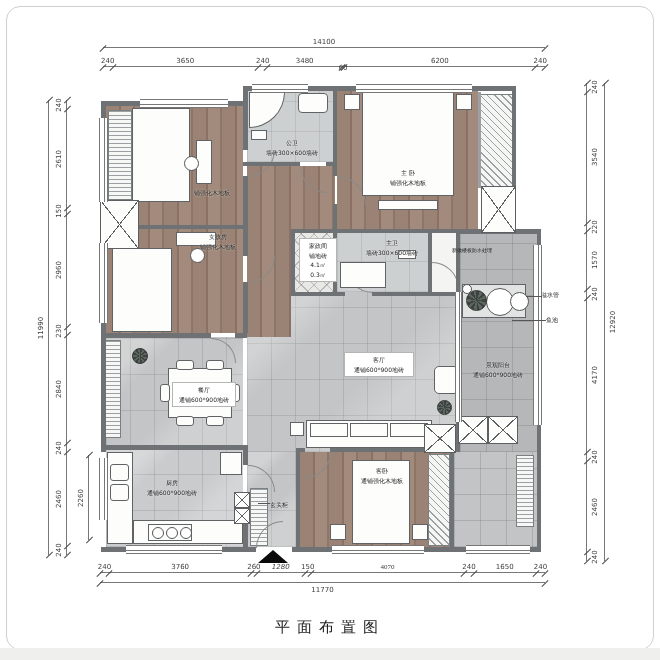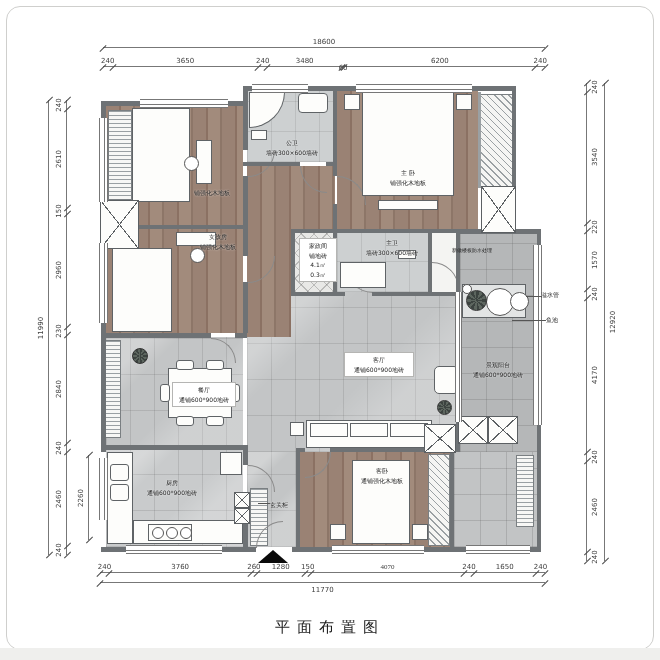--- a/index.html
+++ b/index.html
@@ -331,21 +331,21 @@
     <span>玄关柜</span>
   </div>
   <div class="note" style="left:452px;top:247px;">
     <span>新做楼板防水处理</span>
   </div>
 
 </div>
 
 <div id="dim-top-all" class="dim dim-h" style="left:103px;top:47px;width:442px;">
     <span class="dtick" style="left: 0%;"></span>
-    <span class="dlab" style="left: 50%;">18600</span>
+    <span class="dlab" style="left: 50%;">14100</span>
     <span class="dtick" style="left: 100%;"></span>
   </div>
 <div id="dim-top-seg" class="dim dim-h" style="left:103px;top:66px;width:442px;">
     <span class="dtick" style="left: 0%;"></span>
     <span class="dlab" style="left: 1.08108%;">240</span>
     <span class="dtick" style="left: 2.16216%;"></span>
     <span class="dlab" style="left: 18.6036%;">3650</span>
     <span class="dtick" style="left: 35.045%;"></span>
     <span class="dlab" style="left: 36.1261%;">240</span>
     <span class="dtick" style="left: 37.2072%;"></span>
@@ -359,21 +359,21 @@
     <span class="dtick" style="left: 100%;"></span>
   </div>
 <div id="dim-bot-seg" class="dim dim-h" style="left:100px;top:572px;width:445px;">
     <span class="dtick" style="left: 0%;"></span>
     <span class="dlab" style="left: 1.01954%;">240</span>
     <span class="dtick" style="left: 2.03908%;"></span>
     <span class="dlab" style="left: 18.0119%;">3760</span>
     <span class="dtick" style="left: 33.9847%;"></span>
     <span class="dlab" style="left: 34.5794%;">260</span>
     <span class="dtick" style="left: 35.1742%;"></span>
-    <span class="dlab" style="left: 40.6117%;">1280</span>
+    <span class="dlab" style="left: 40.6117%; font-style: italic;">1280</span>
     <span class="dtick" style="left: 46.0493%;"></span>
     <span class="dlab" style="left: 46.6865%;">150</span>
     <span class="dtick" style="left: 47.3237%;"></span>
     <span class="dlab" style="left: 64.6134%; font-family: Liberation Serif, serif;">4070</span>
     <span class="dtick" style="left: 81.9031%;"></span>
     <span class="dlab" style="left: 82.9227%;">240</span>
     <span class="dtick" style="left: 83.9422%;"></span>
     <span class="dlab" style="left: 90.9516%;">1650</span>
     <span class="dtick" style="left: 97.9609%;"></span>
     <span class="dlab" style="left: 98.9805%;">240</span>

